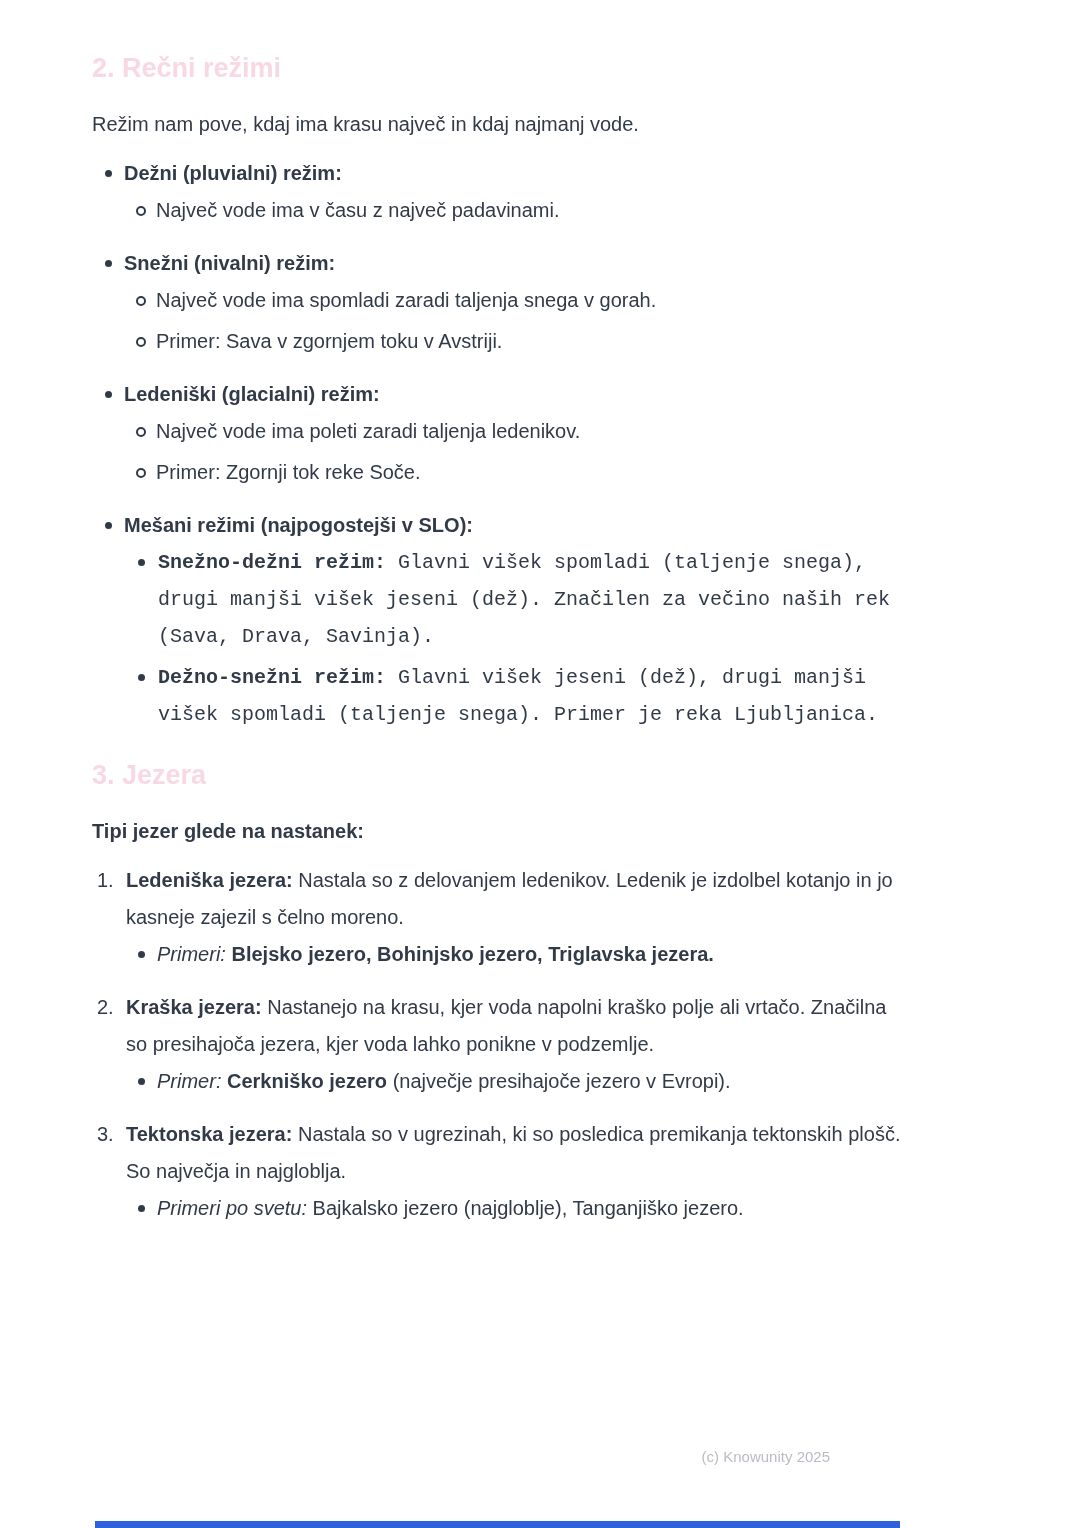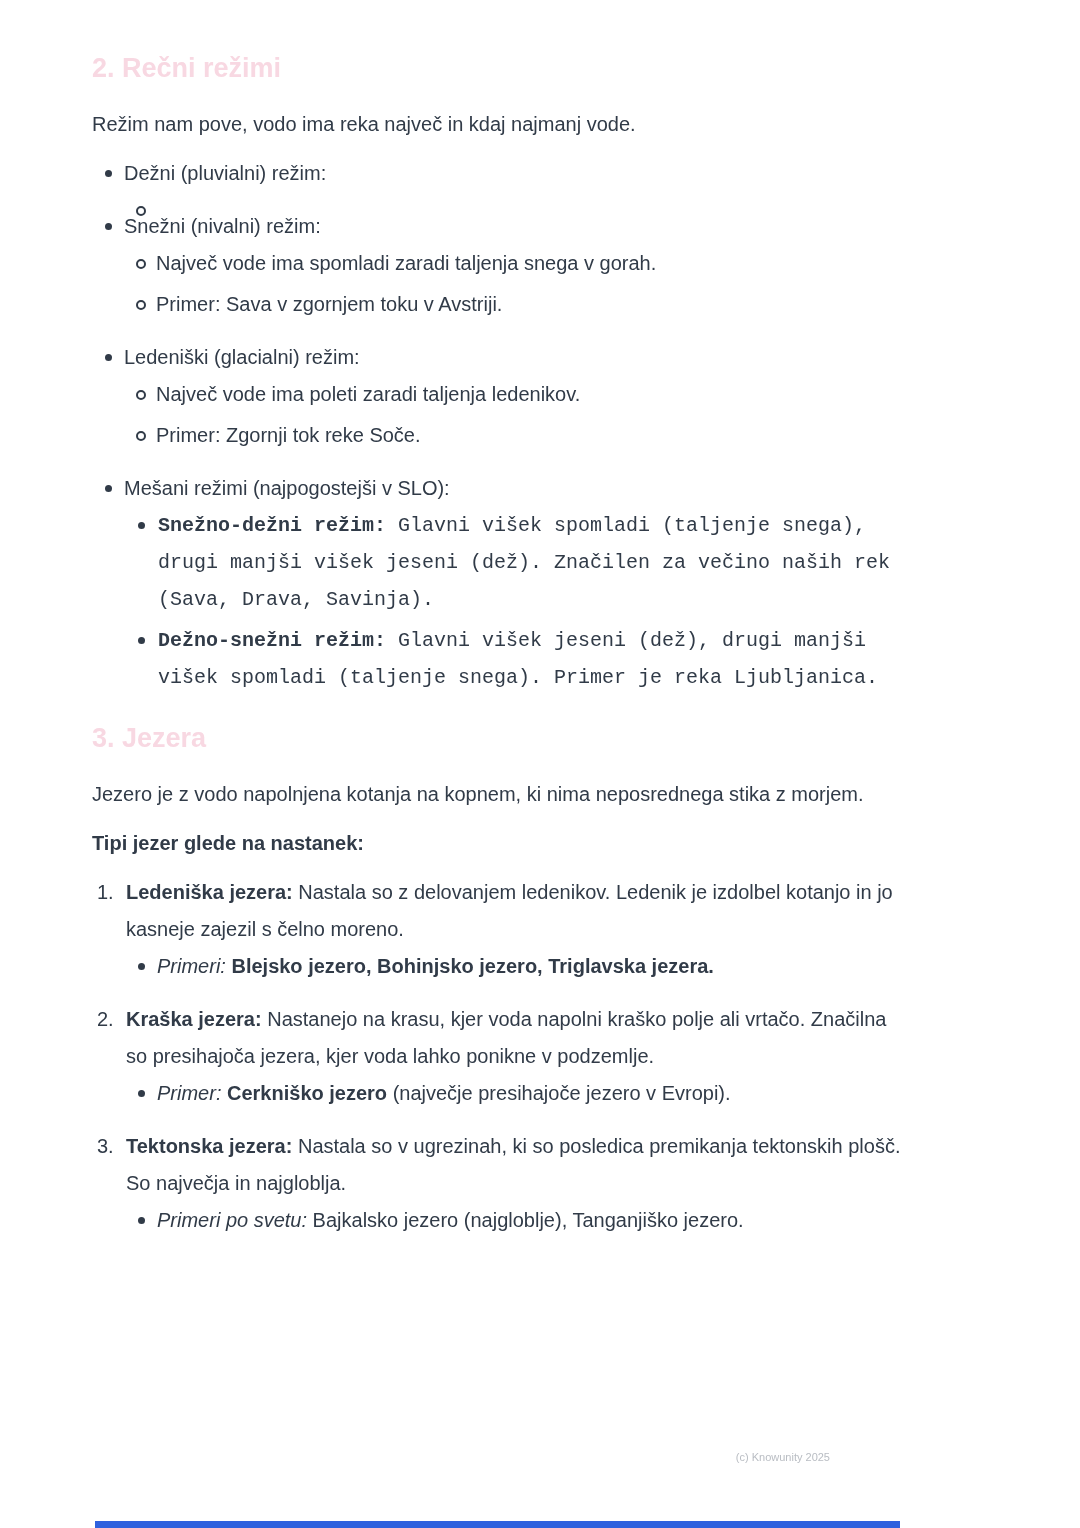--- a/index.html
+++ b/index.html
@@ -42,21 +42,21 @@
     margin: 0 0 22px 0;
     font-size: 27px;
     line-height: 32px;
     font-weight: 700;
     color: #f8d8e2;
   }
   .pink-h.second { margin: 26px 0 22px 0; }
   .intro { margin: 0 0 12px 0; }
   .subheading { margin: 0 0 12px 0; font-weight: 700; }
   .group { margin: 0 0 16px 0; }
-  .l1-title { position: relative; padding-left: 32px; font-weight: 400; }
+  .l1-title { position: relative; padding-left: 32px; font-weight: 700; }
   .disc {
     position: absolute; left: 13px; top: 15px;
     width: 7px; height: 7px; border-radius: 50%;
     background: #313b48;
   }
   .l2-item { position: relative; padding-left: 64px; margin: 0 0 4px 0; }
   .circ {
     position: absolute; left: 44px; top: 14px;
     width: 6px; height: 6px; border-radius: 50%;
     border: 2px solid #313b48; background: transparent;
@@ -65,45 +65,46 @@
   .l2b-item .disc { left: 46px; }
   .num-item { position: relative; padding-left: 34px; margin: 0 0 16px 0; }
   .num-marker { position: absolute; left: 5px; top: 0; }
   .ex-line { position: relative; padding-left: 31px; }
   .ex-line .disc { left: 12px; }
   .b { font-weight: 700; }
   .i { font-style: italic; }
   .footer {
     position: absolute;
     top: 1447px; right: 70px;
-    font-size: 11px; line-height: 20px;
+    font-size: 15px; line-height: 20px;
     color: #b9bdc3;
   }
 </style>
 </head>
 <body>
 
 <div class="page">
 
   <div class="side-panel"></div>
   <div class="side-stripe"></div>
 
   <div class="content">
 
     <h1 class="pink-h">2. Rečni režimi</h1>
 
-    <p class="intro">Režim nam pove, vodo ima reka največ in kdaj najmanj vode.</p>
+    <p class="intro">Režim nam pove, kdaj ima krasu največ in kdaj najmanj vode.</p>
 
     <div class="group">
       <div class="l1-title">
         <span class="disc"></span>
         <span>Dežni (pluvialni) režim:</span>
       </div>
       <div class="l2-item">
         <span class="circ"></span>
+        <span>Največ vode ima v času z največ padavinami.</span>
       </div>
     </div>
 
     <div class="group">
       <div class="l1-title">
         <span class="disc"></span>
         <span>Snežni (nivalni) režim:</span>
       </div>
       <div class="l2-item">
         <span class="circ"></span>
@@ -140,21 +141,20 @@
         <span class="b">Snežno-dežni režim:</span><span> Glavni višek spomladi (taljenje snega), drugi manjši višek jeseni (dež). Značilen za večino naših rek (Sava, Drava, Savinja).</span>
       </div>
       <div class="l2b-item">
         <span class="disc"></span>
         <span class="b">Dežno-snežni režim:</span><span> Glavni višek jeseni (dež), drugi manjši višek spomladi (taljenje snega). Primer je reka Ljubljanica.</span>
       </div>
     </div>
 
     <h1 class="pink-h second">3. Jezera</h1>
 
-    <p class="intro">Jezero je z vodo napolnjena kotanja na kopnem, ki nima neposrednega stika z morjem.</p>
 
     <p class="subheading">Tipi jezer glede na nastanek:</p>
 
     <div class="num-item">
       <span class="num-marker">1.</span>
       <div>
         <span class="b">Ledeniška jezera:</span><span> Nastala so z delovanjem ledenikov. Ledenik je izdolbel kotanjo in jo kasneje zajezil s čelno moreno.</span>
       </div>
       <div class="ex-line">
         <span class="disc"></span>

